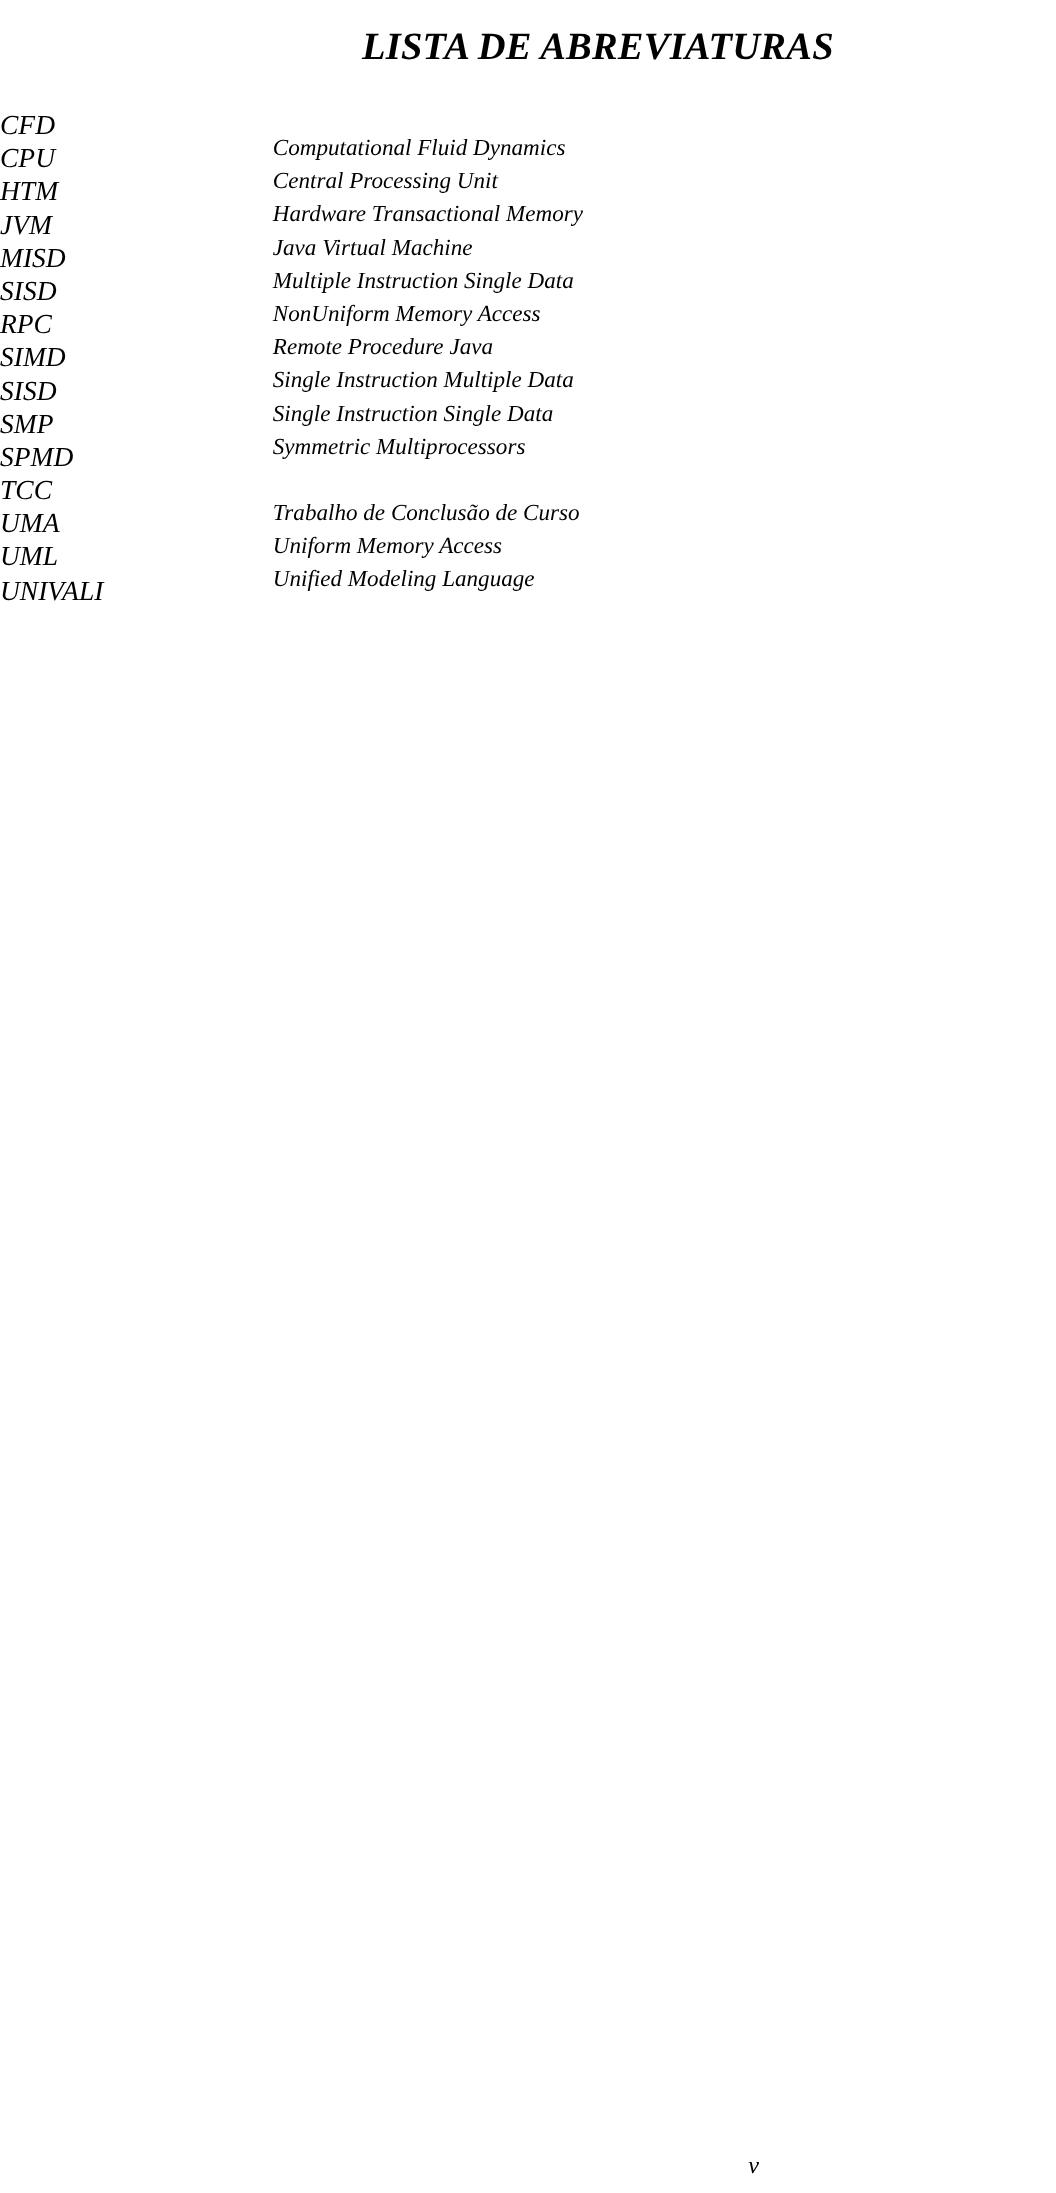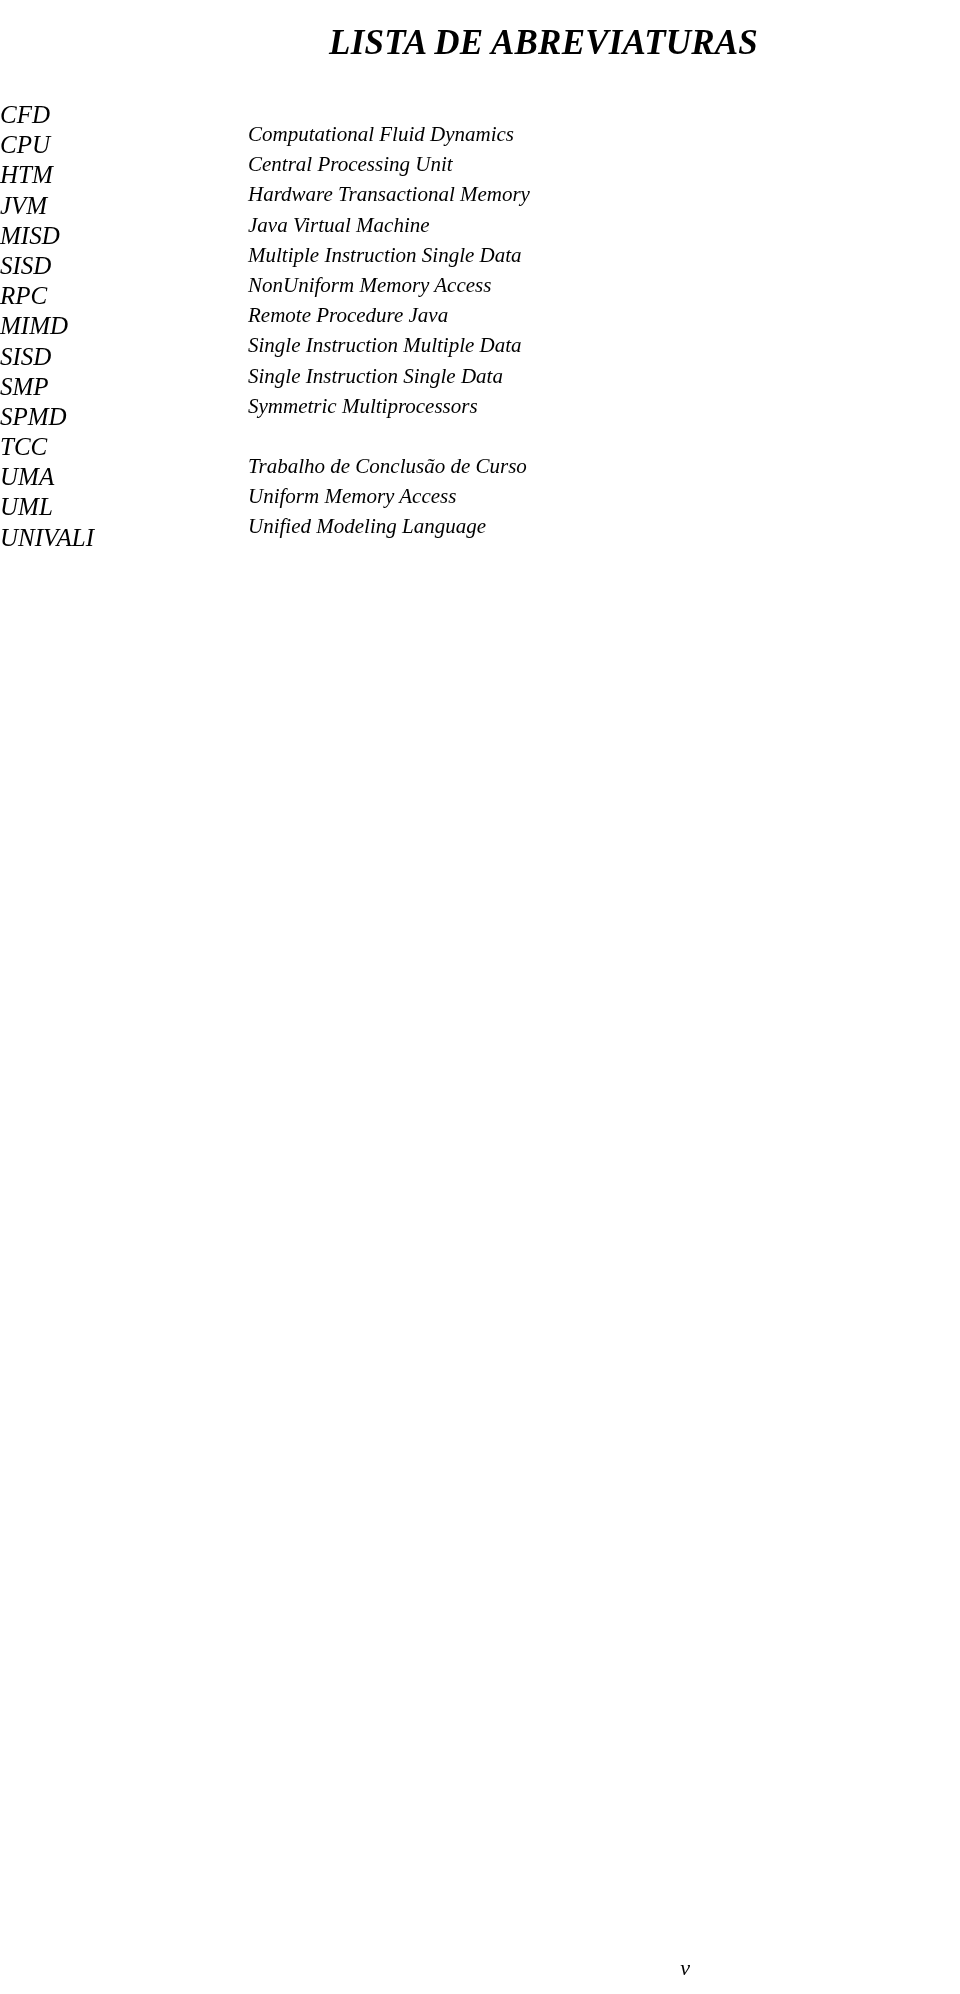--- a/index.html
+++ b/index.html
@@ -115,21 +115,21 @@
       </div>
       <div class="abbrev-row">
         <span class="abbrev-term">SISD</span>
         <span class="abbrev-def">NonUniform Memory Access</span>
       </div>
       <div class="abbrev-row">
         <span class="abbrev-term">RPC</span>
         <span class="abbrev-def">Remote Procedure Java</span>
       </div>
       <div class="abbrev-row">
-        <span class="abbrev-term">MIMD</span>
+        <span class="abbrev-term">SIMD</span>
         <span class="abbrev-def">Single Instruction Multiple Data</span>
       </div>
       <div class="abbrev-row">
         <span class="abbrev-term">SISD</span>
         <span class="abbrev-def">Single Instruction Single Data</span>
       </div>
       <div class="abbrev-row">
         <span class="abbrev-term">SMP</span>
         <span class="abbrev-def">Symmetric Multiprocessors</span>
       </div>

